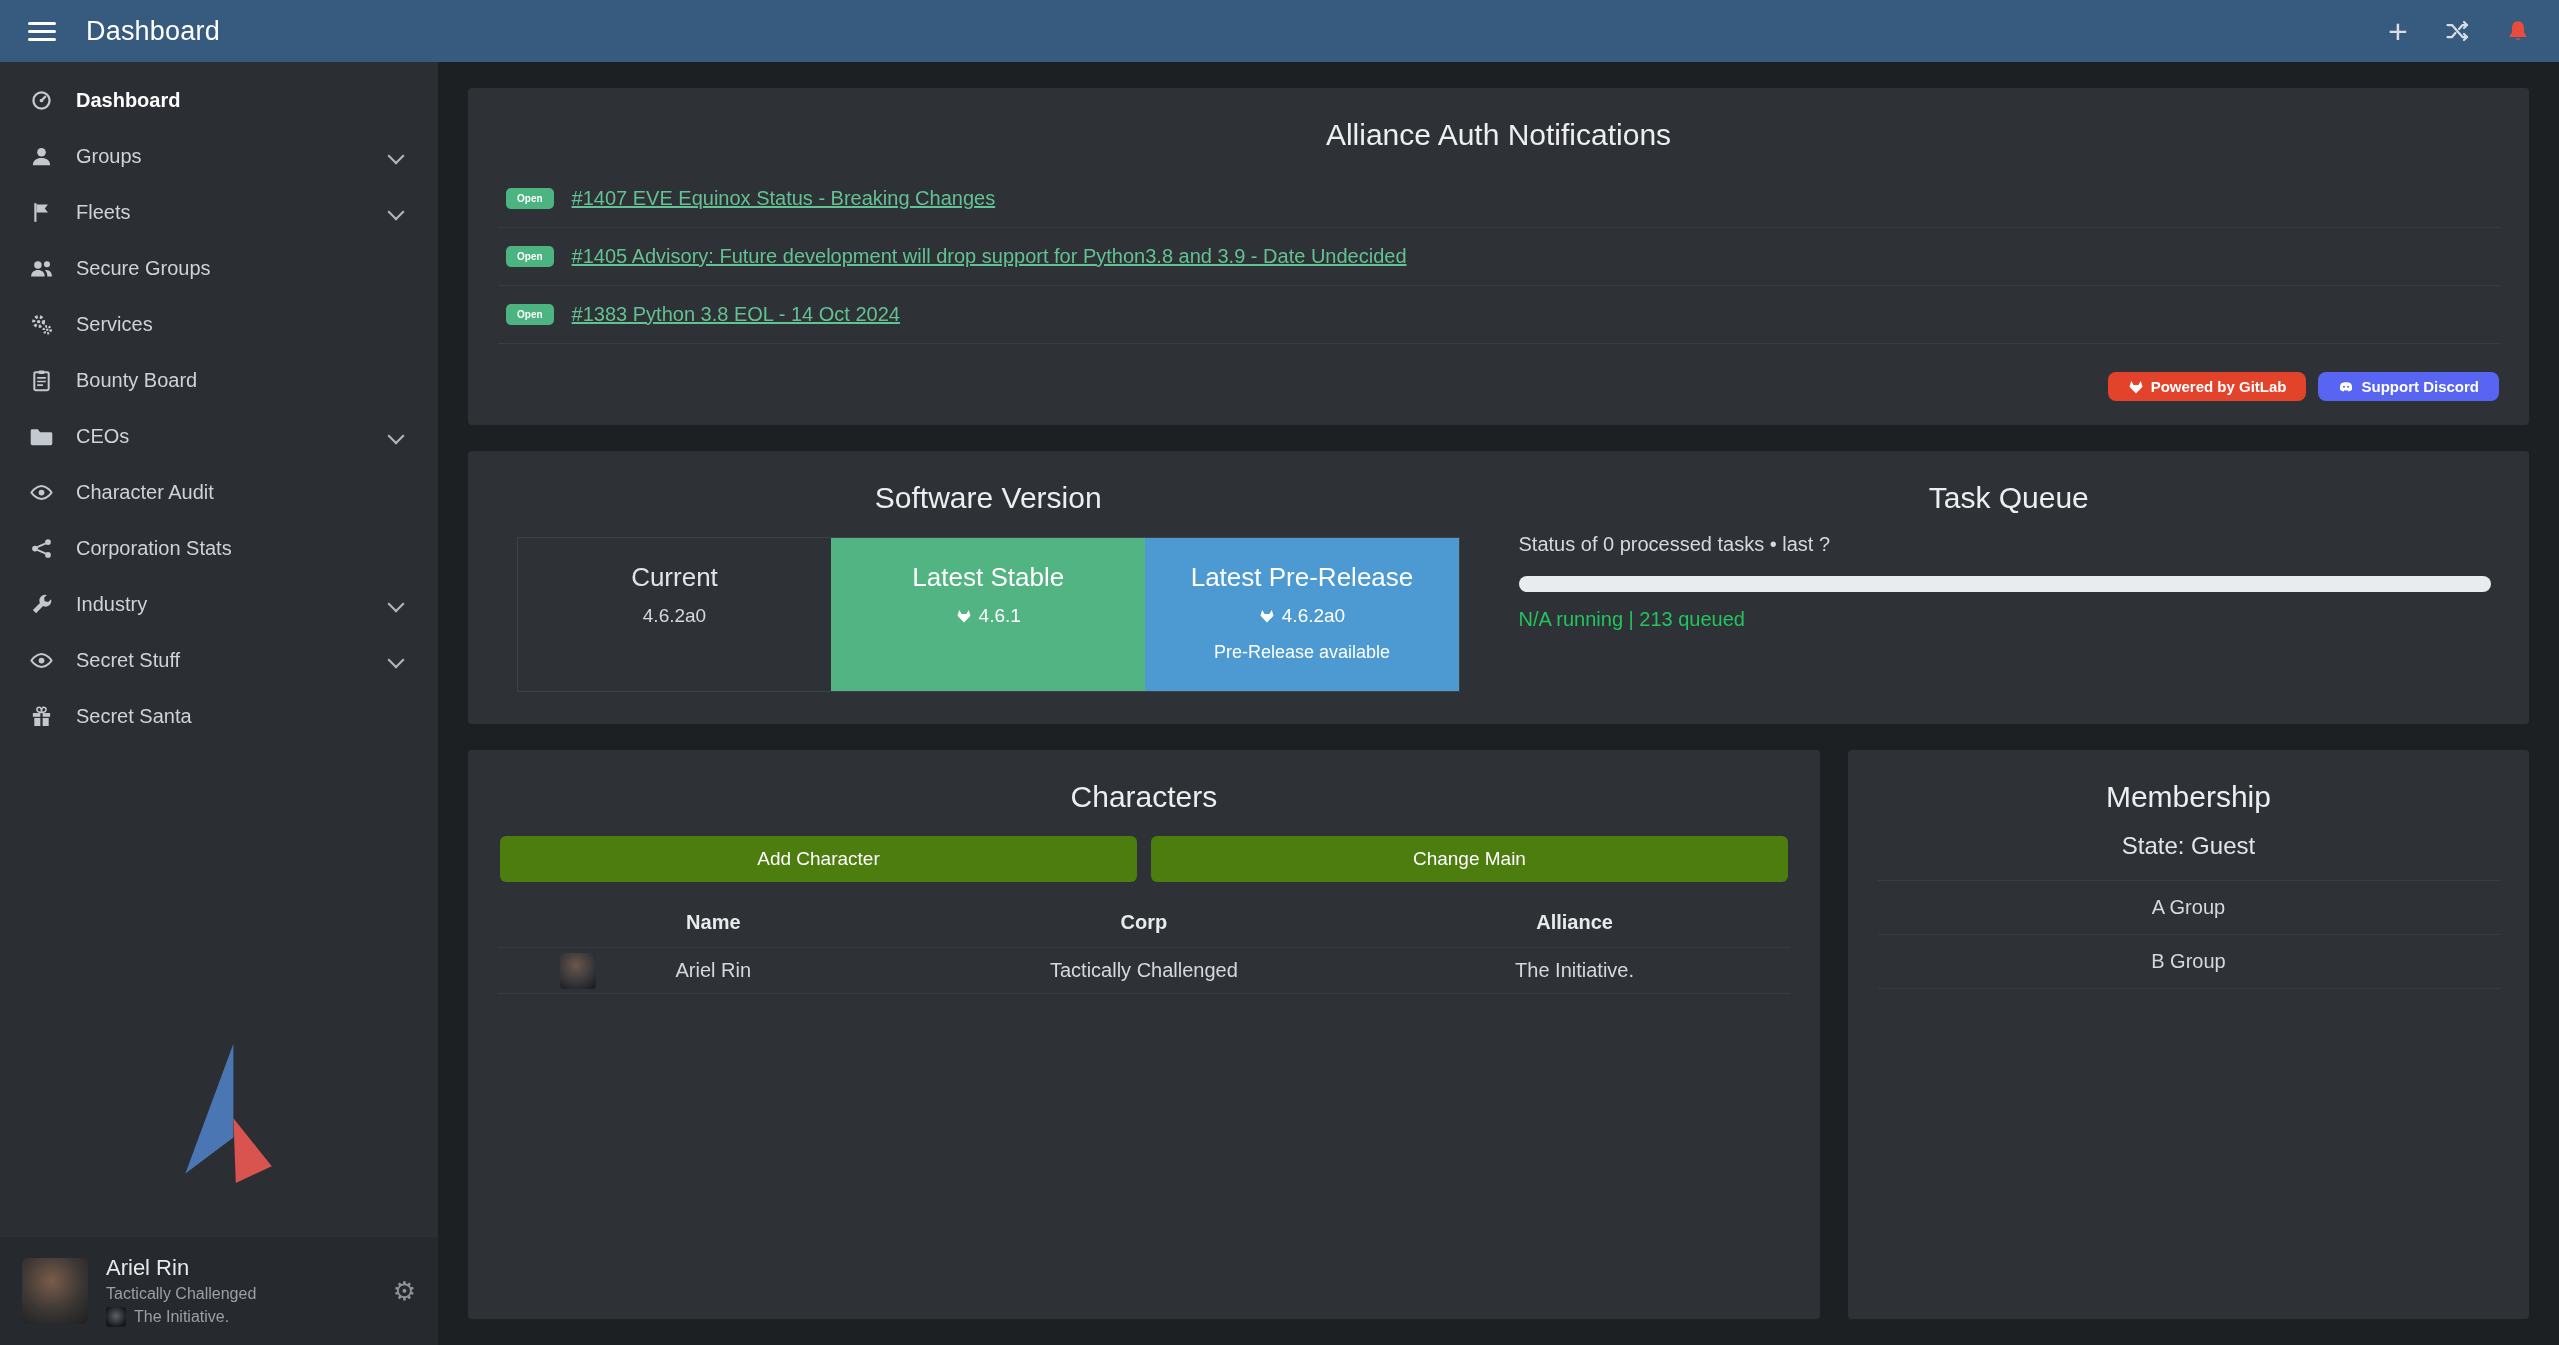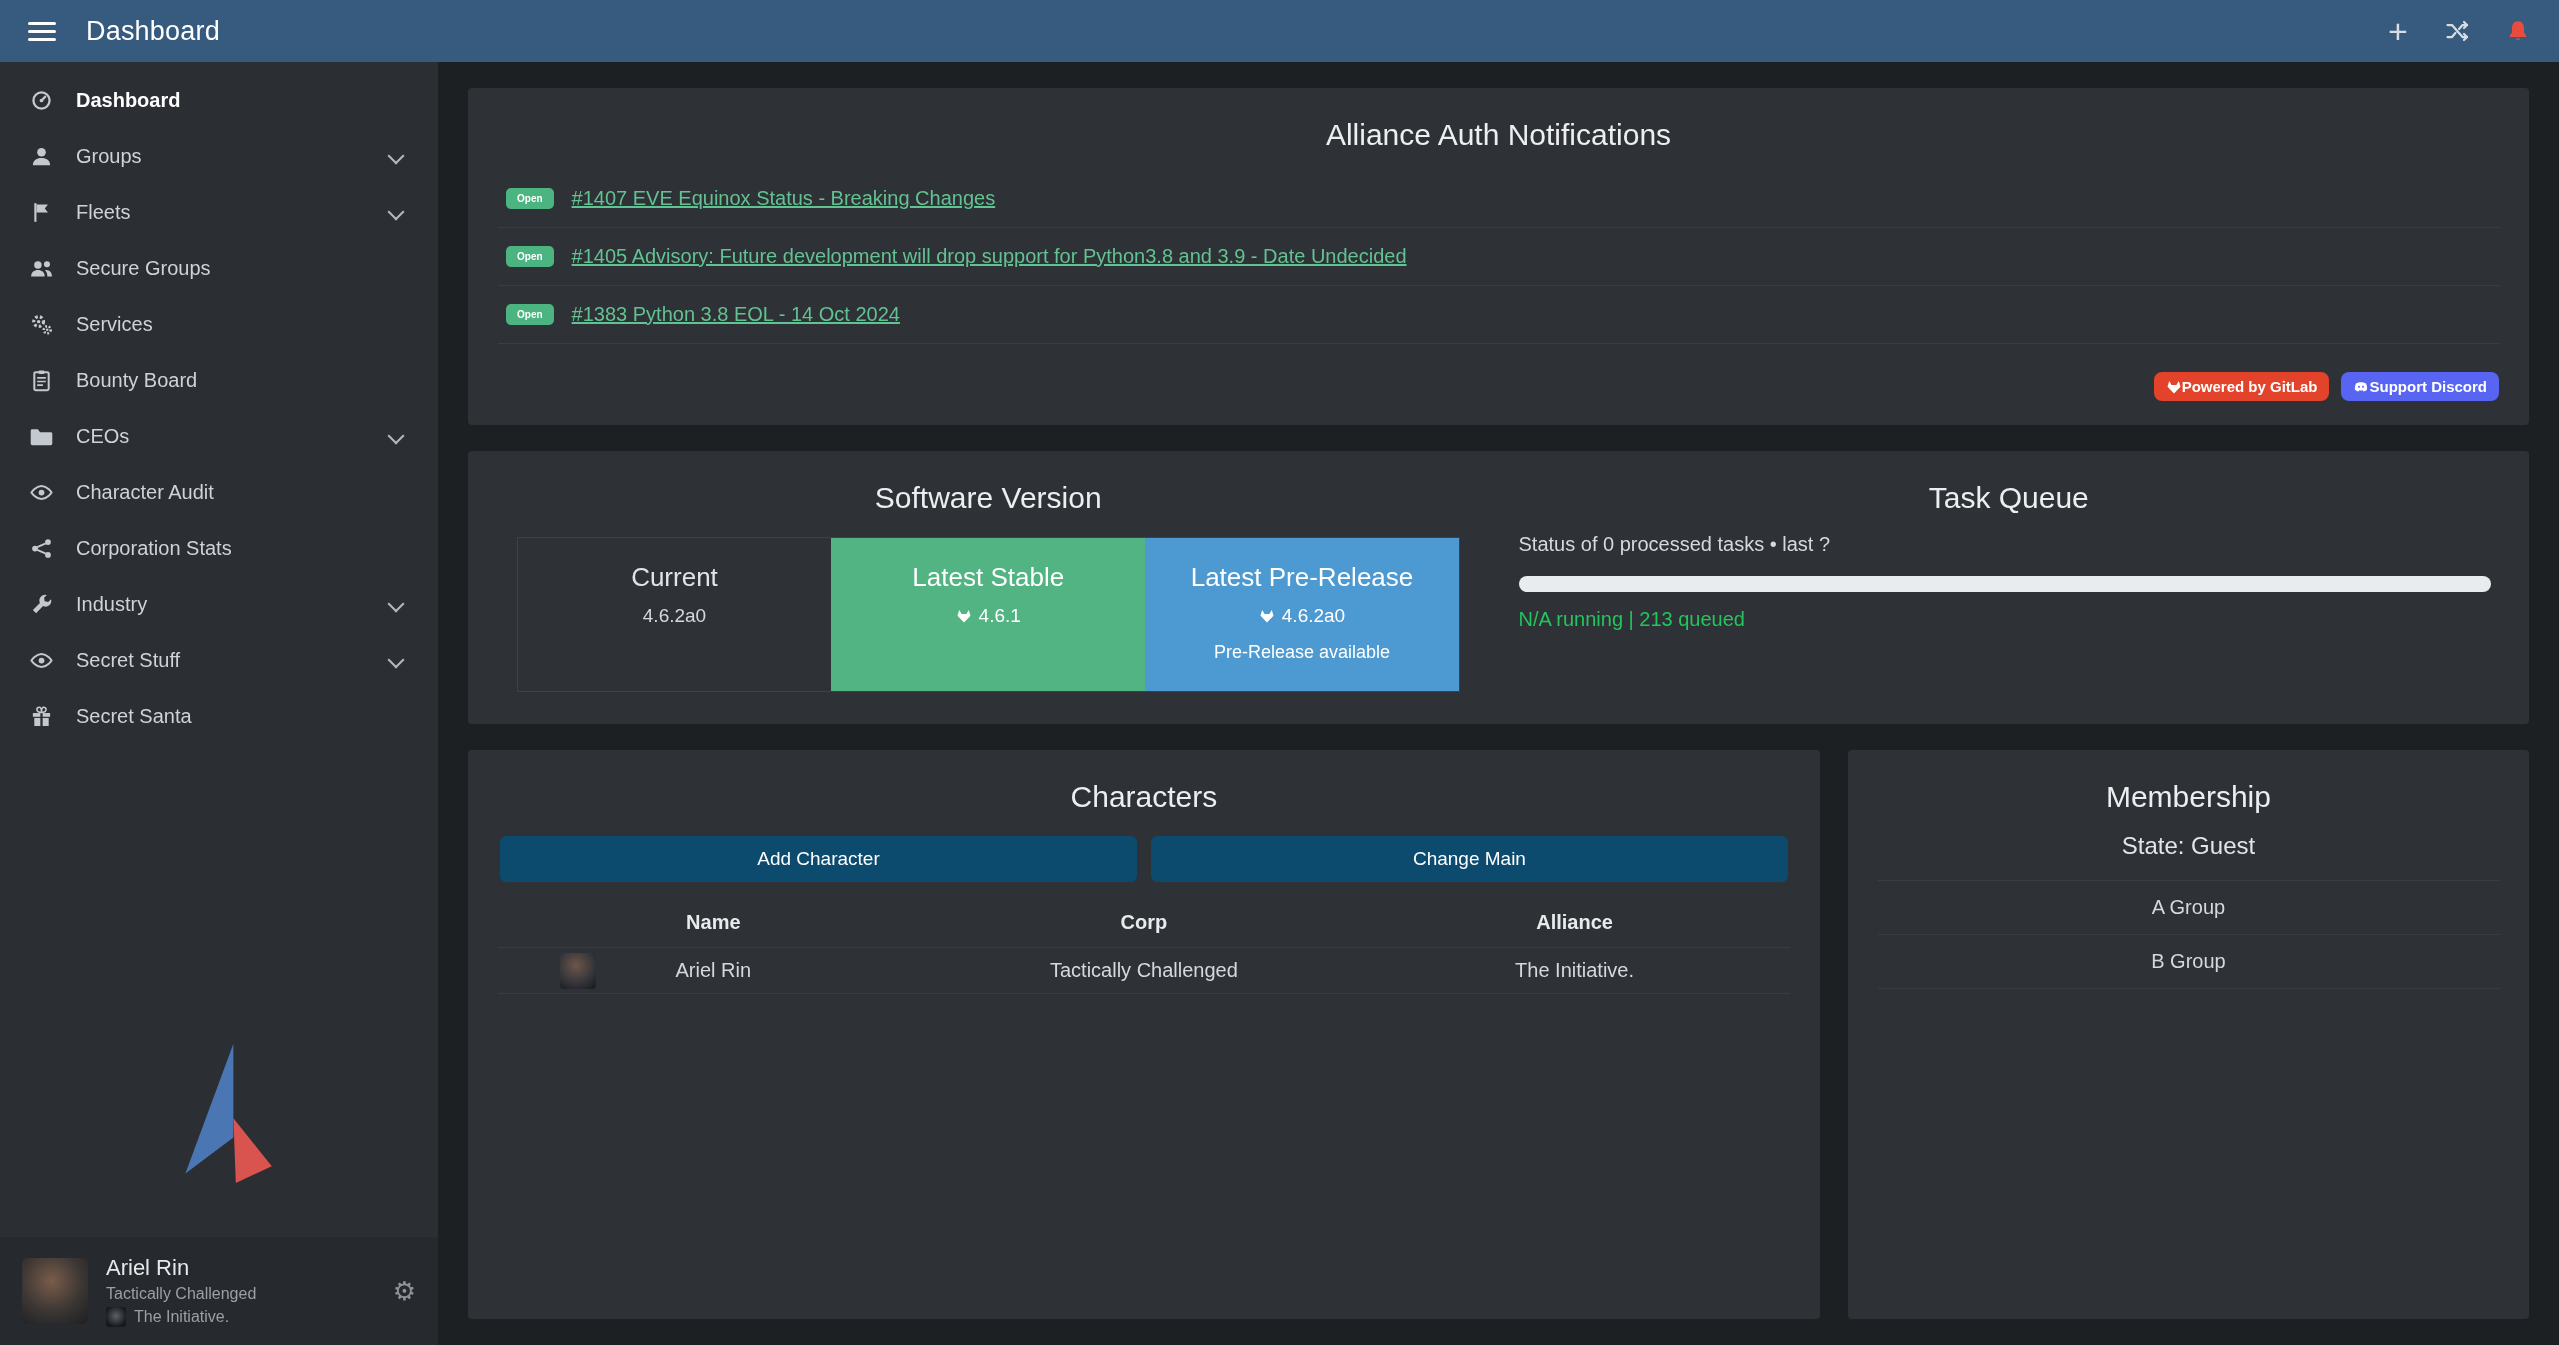--- a/index.html
+++ b/index.html
@@ -46,21 +46,21 @@
 
   
   .card{background:#2e3136;border-radius:4px;padding:24px 30px;}
   .card-title{text-align:center;font-size:30px;font-weight:500;color:#eceef0;margin:6px 0 18px;}
 
   
   .notif-row{display:flex;align-items:center;gap:18px;padding:17px 8px;border-bottom:1px solid #3a3e43;}
   .badge-open{background:#4cb480;color:#fff;font-size:10px;font-weight:bold;padding:5px 11px;border-radius:5px;flex:0 0 auto;}
   .notif-link{color:#63c292;font-size:20px;text-decoration:underline;cursor:pointer;}
   .notif-footer{display:flex;justify-content:flex-end;gap:12px;margin-top:28px;}
-  .pill{display:flex;align-items:center;color:#fff;font-size:15px;font-weight:bold;padding:6px 12px;border-radius:8px;cursor:pointer;}
+  .pill{display:flex;align-items:center;gap:7px;color:#fff;font-size:15px;font-weight:bold;padding:6px 20px;border-radius:8px;cursor:pointer;}
   .pill svg{width:16px;height:16px;}
   .pill-gitlab{background:#e2432a;}
   .pill-discord{background:#5865f2;}
 
   
   .row2{display:flex;gap:40px;}
   .row2-left{flex:1;min-width:0;}
   .row2-right{flex:1;min-width:0;}
   .ver-box{display:flex;border:1px solid #3e4247;margin:22px auto 8px;width:96%;}
   .ver-col{flex:1;padding:24px 14px 28px;text-align:center;}
@@ -74,21 +74,21 @@
   .ver-pre{background:#4d9ad3;color:#ffffff;}
   .tq-status{font-size:20px;color:#d6d9dc;margin-top:14px;}
   .tq-bar{height:16px;background:#e9ecef;border-radius:9px;margin:20px 8px 16px 0;}
   .tq-summary{font-size:20px;color:#22c55e;}
 
   
   .row3{display:flex;gap:28px;flex:1;min-height:0;align-items:stretch;}
   .card-characters{flex:2.08;min-width:0;display:flex;flex-direction:column;}
   .card-membership{flex:1;min-width:0;}
   .btn-row{display:flex;gap:14px;margin:4px 2px 16px;}
-  .btn{flex:1;background:#0c4a6e;border:none;color:#fff;font-size:19px;font-family:inherit;padding:12px 0;border-radius:6px;cursor:pointer;text-align:center;}
+  .btn{flex:1;background:#4d7c0f;border:none;color:#fff;font-size:19px;font-family:inherit;padding:12px 0;border-radius:6px;cursor:pointer;text-align:center;}
   .tbl-head{display:grid;grid-template-columns:1fr 1fr 1fr;text-align:center;font-size:20px;font-weight:bold;color:#e8eaec;padding:13px 0;border-bottom:1px solid #3a3e43;}
   .tbl-row{display:grid;grid-template-columns:1fr 1fr 1fr;text-align:center;font-size:20px;color:#d6d9dc;align-items:center;padding:11px 0;border-bottom:1px solid #3a3e43;position:relative;}
   .avatar-sm{position:absolute;left:62px;top:50%;transform:translateY(-50%);width:36px;height:36px;border-radius:4px;background:radial-gradient(circle at 45% 35%, #6d564a 0%, #33343a 60%, #17181b 100%);}
   .mem-state{text-align:center;font-size:24px;color:#e3e5e8;margin:16px 0 20px;}
   .group-row{text-align:center;font-size:20px;color:#d6d9dc;padding:15px 0;border-top:1px solid #3a3e43;}
   .group-row:last-child{border-bottom:1px solid #3a3e43;}
 </style>
 </head>
 <body>
 

